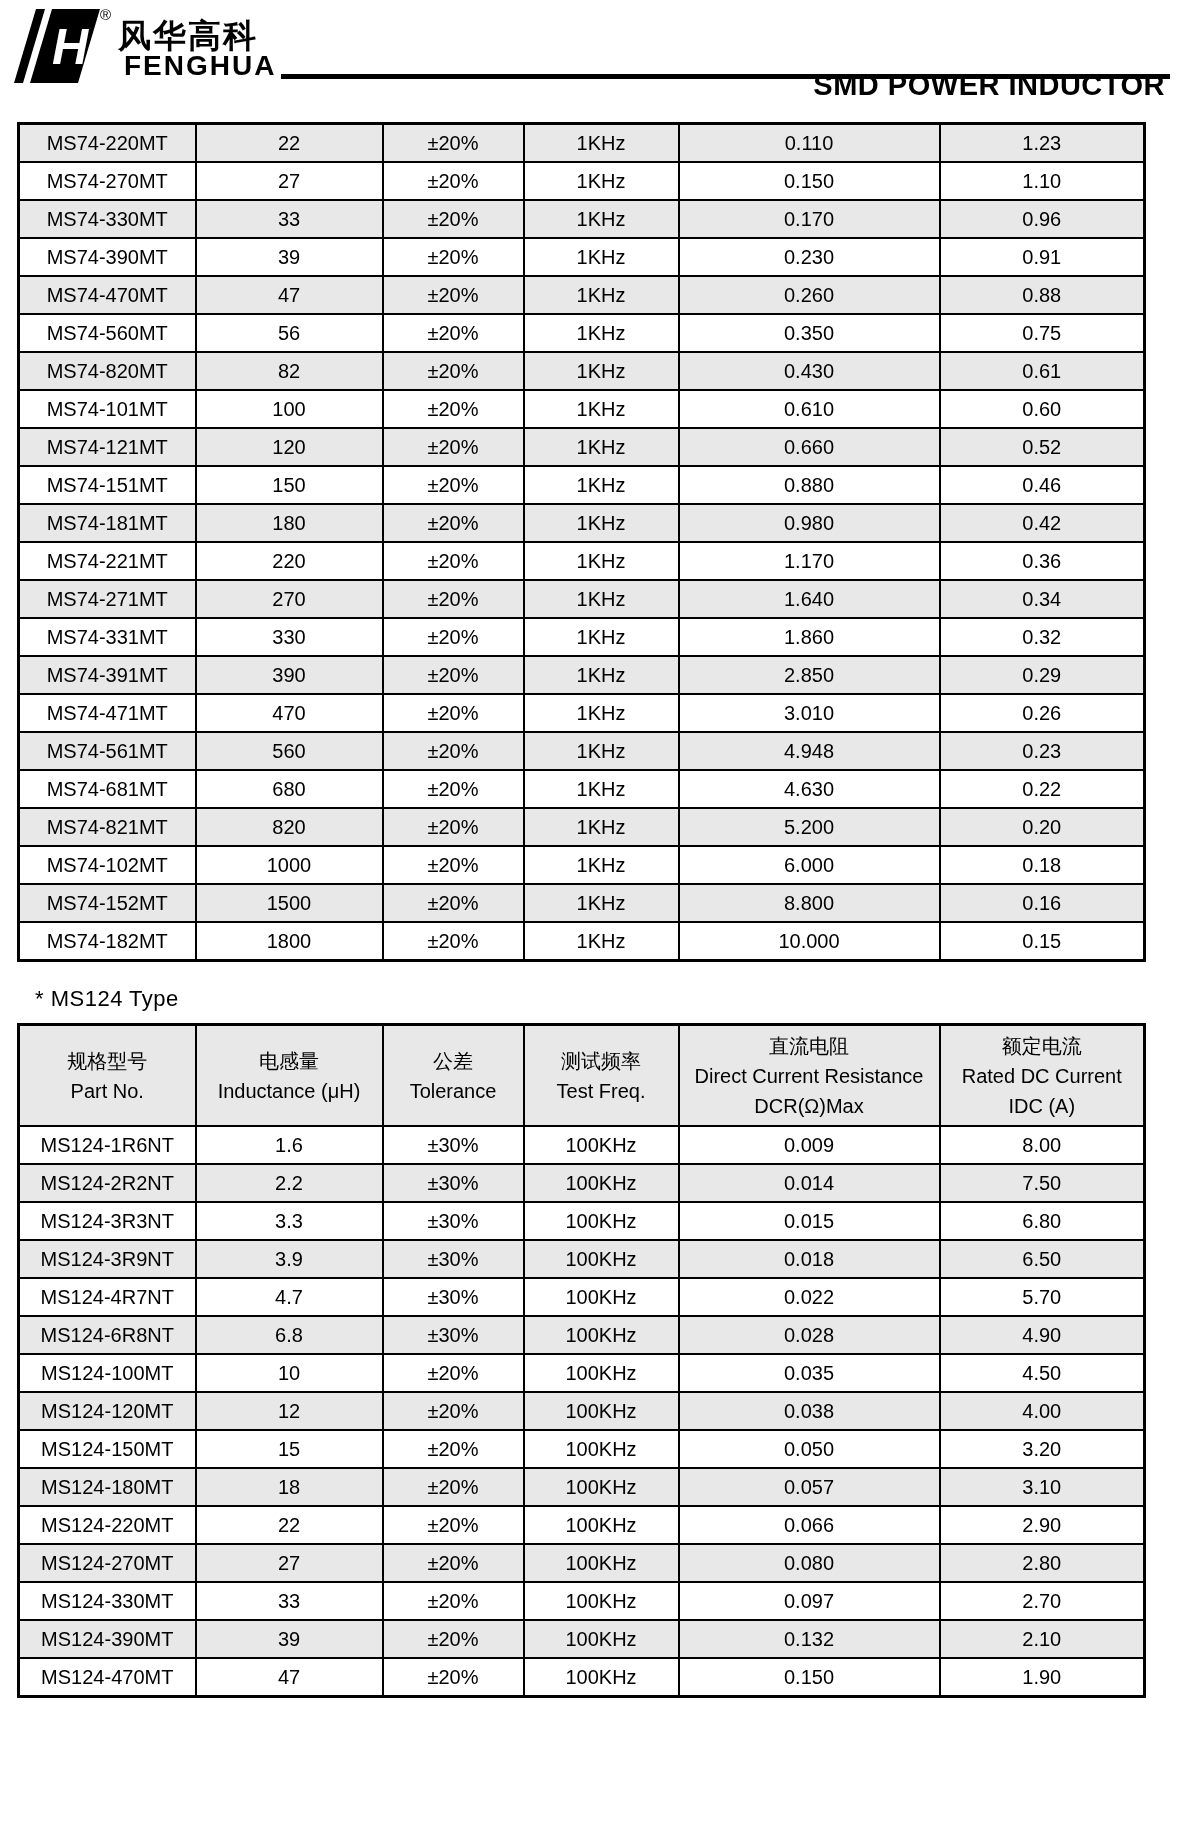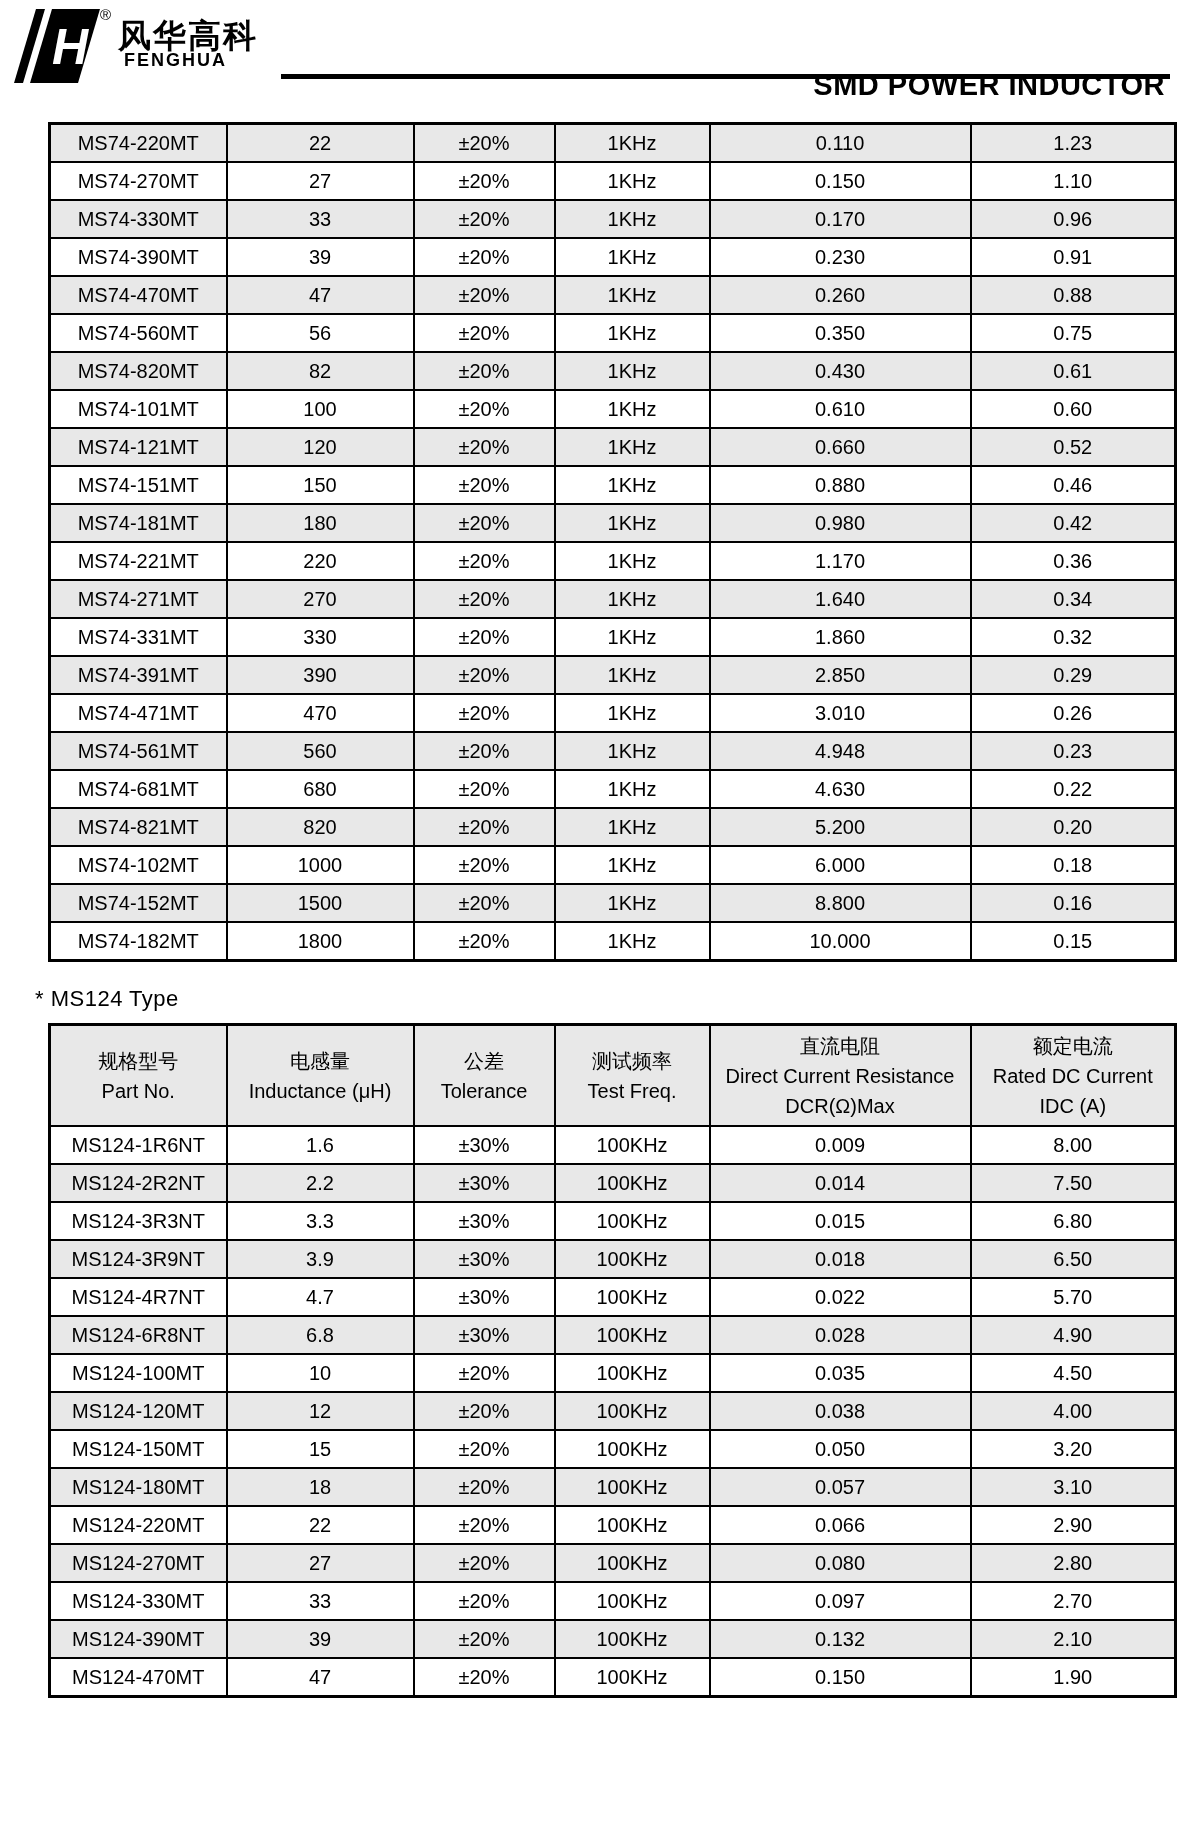--- a/index.html
+++ b/index.html
@@ -8,28 +8,28 @@
     background:#ffffff; color:#000;
     font-family:"Liberation Sans", sans-serif;
     overflow:hidden;
   }
 
   
   .header { position:relative; height:122px; }
   .logo-mark { position:absolute; left:14px; top:8px; width:88px; height:76px; }
   .reg-mark { position:absolute; left:100px; top:6px; font-size:15px; }
   .brand-zh { position:absolute; left:118px; top:14px; font-size:33px; font-weight:bold; letter-spacing:2px; }
-  .brand-en { position:absolute; left:124px; top:50px; font-size:18px; font-weight:bold; letter-spacing:2px; }
+  .brand-en { position:absolute; left:124px; top:50px; font-size:28px; font-weight:bold; letter-spacing:2px; }
   .doc-title { position:absolute; right:32px; top:24px; font-size:29px; font-weight:bold; letter-spacing:0.5px; white-space:nowrap;margin-top:45px; }
   .header-rule { position:absolute; left:281px; right:27px; top:74px; height:5px; background:#000; }
 
   
   .data-table {
     border-collapse:collapse; table-layout:fixed;
-    width:1126px; margin-left:48px;
+    width:1126px; margin-left:17px;
     border:3px solid #000;
   }
   .data-table th, .data-table td {
     border:2px solid #000; padding:0;
     text-align:center; vertical-align:middle;
     font-size:20px; font-weight:normal;
     overflow:hidden; white-space:nowrap;
   }
   .data-table td { height:36px; }
   #ms74-table tbody tr:nth-child(odd)  td { background:#e8e8e8; }

